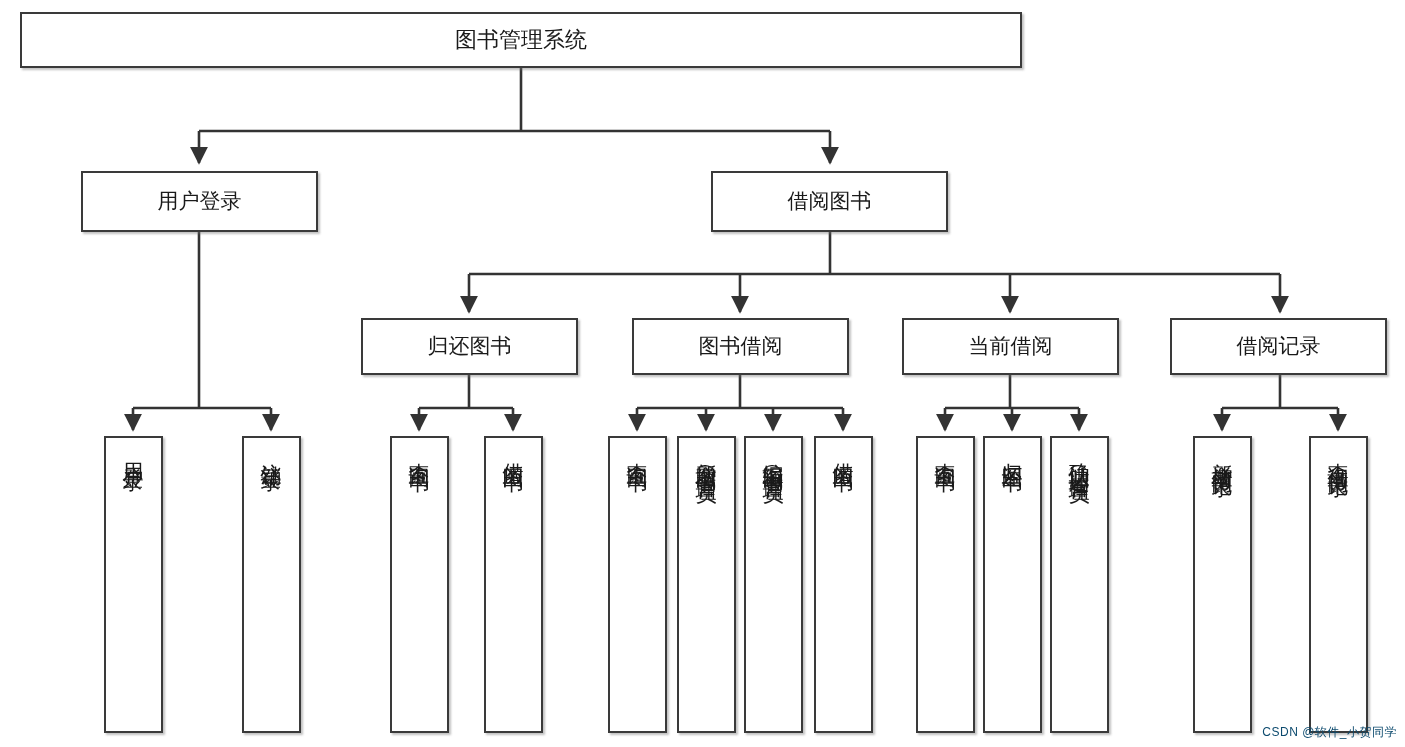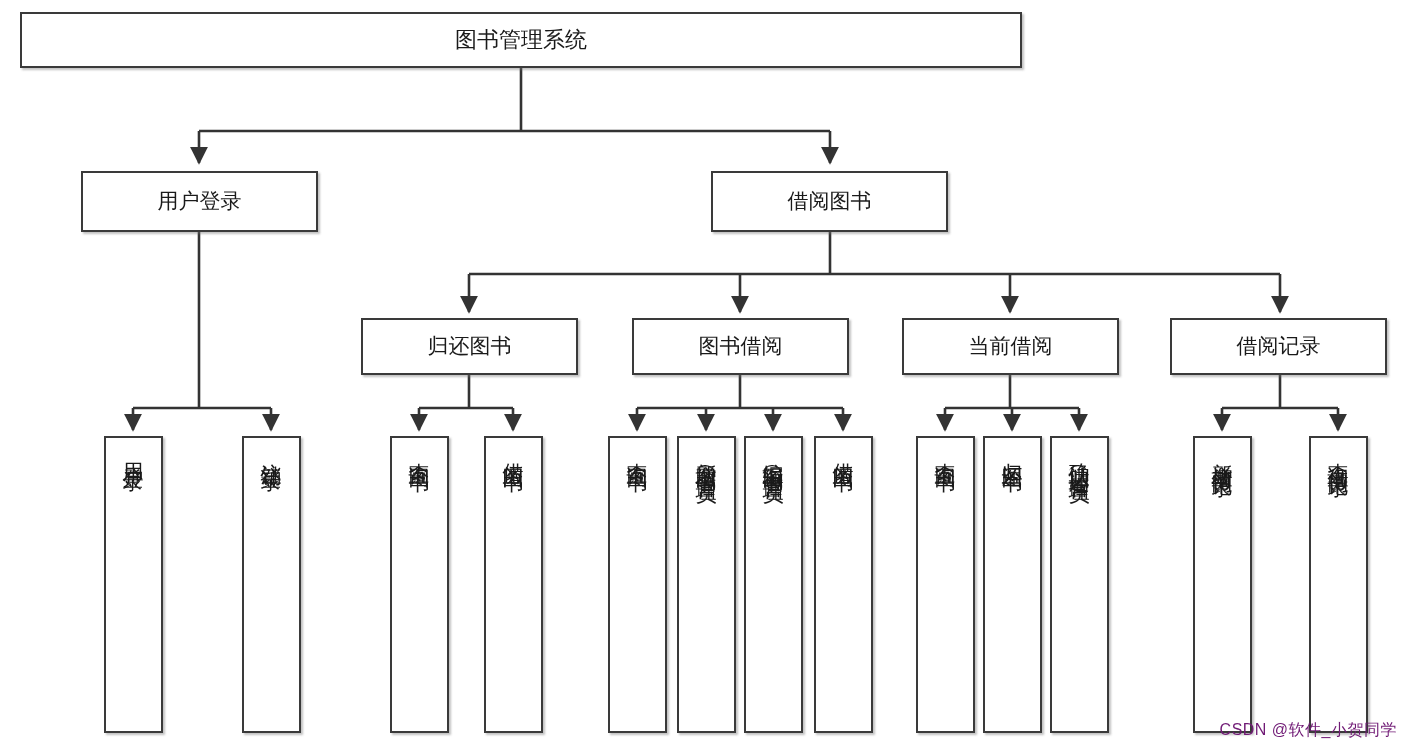--- a/index.html
+++ b/index.html
@@ -56,22 +56,22 @@
     text-orientation: upright;
     font-size: 21px;
     letter-spacing: 3px;
     line-height: 1;
     white-space: nowrap;
   }
   .watermark {
     position: absolute;
     right: 8px;
     bottom: 6px;
-    font-size: 16px;
-    color: #701a75;
+    font-size: 12px;
+    color: #0c4a6e;
     letter-spacing: 0.5px;
     white-space: nowrap;
   }
 </style>
 </head>
 <body>
 
 <div id="canvas">
 
   <svg id="wires" viewBox="0 0 1405 747" xmlns="http://www.w3.org/2000/svg">

